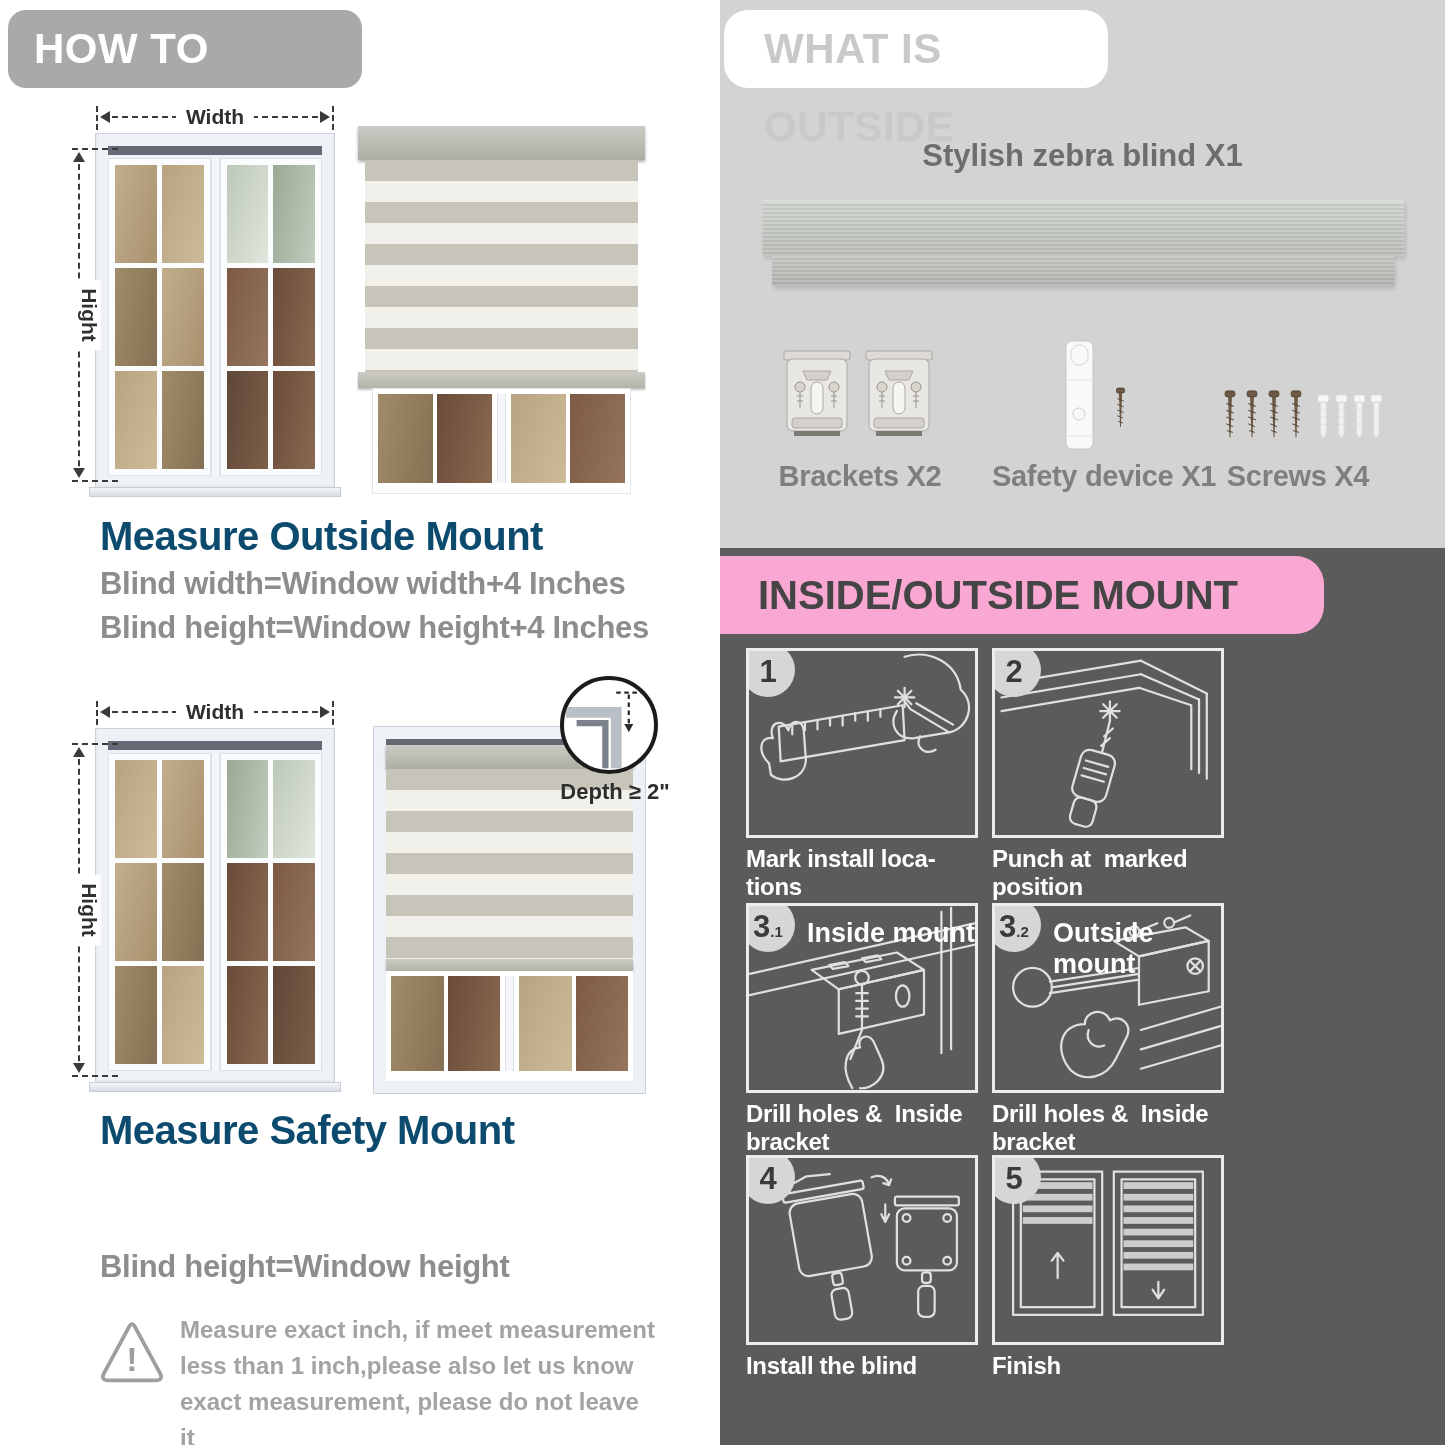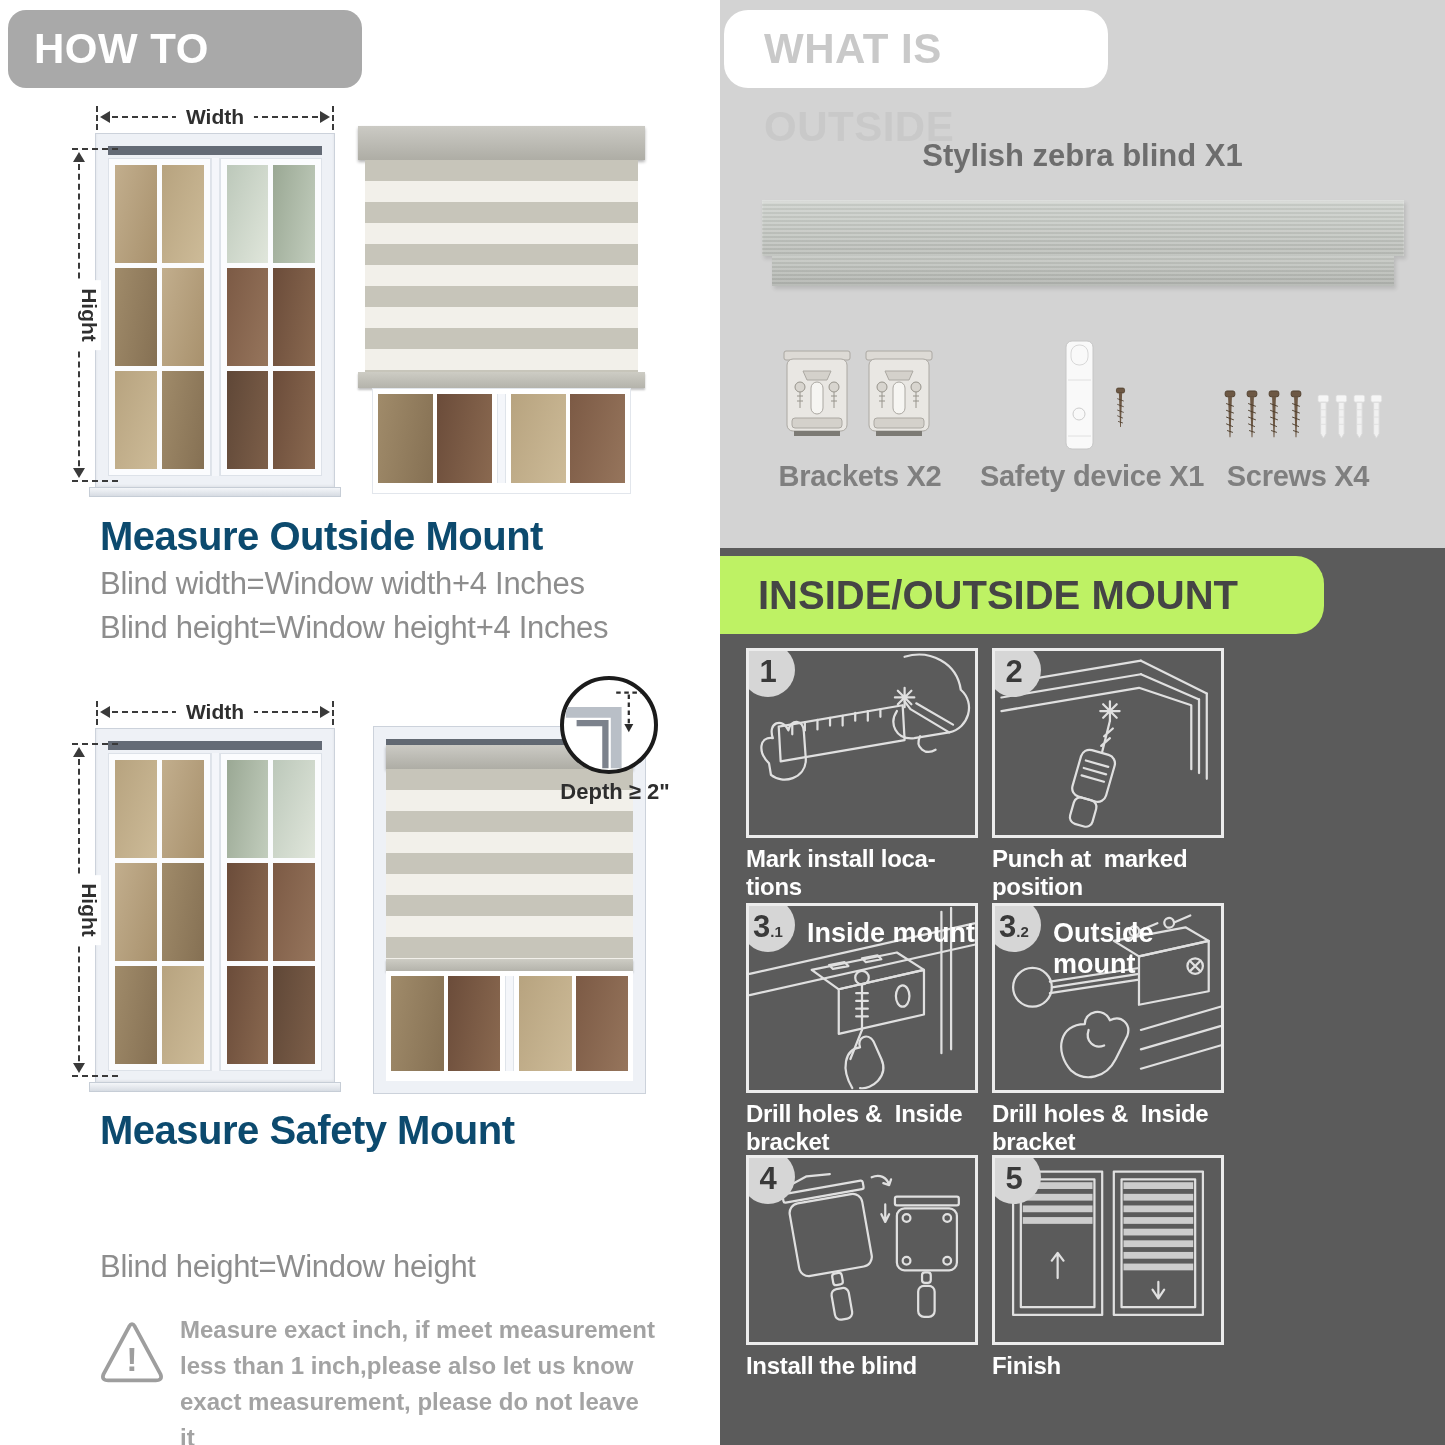--- a/index.html
+++ b/index.html
@@ -7,31 +7,31 @@
           font-family:"Liberation Sans",sans-serif;}
   .abs{position:absolute;}
 
   
   .h-how{left:8px;top:10px;width:354px;height:78px;background:#a9a9a9;border-radius:18px;
          color:#fff;font-size:42px;font-weight:bold;line-height:78px;padding-left:26px;
          letter-spacing:.5px;box-sizing:border-box;}
   .h-what{left:4px;top:10px;width:384px;height:78px;background:#ffffff;border-radius:24px;
           color:#c9c9c9;font-size:42px;font-weight:bold;line-height:78px;padding-left:40px;
           letter-spacing:.5px;box-sizing:border-box;}
-  .h-mount{left:0;top:8px;width:604px;height:78px;background:#bef264;border-radius:0 28px 28px 0;
+  .h-mount{left:0;top:8px;width:604px;height:78px;background:#f9a8d4;border-radius:0 28px 28px 0;
            color:#454545;font-size:40px;font-weight:bold;line-height:78px;padding-left:38px;
            box-sizing:border-box;}
 
   
   .panel-light{left:720px;top:0;width:725px;height:548px;background:#d3d3d3;}
   .panel-dark{left:720px;top:548px;width:725px;height:897px;background:#5b5b5b;}
 
   
   .big-head{font-size:40px;font-weight:bold;color:#0c4a6e;letter-spacing:-.5px;}
-  .formula{font-size:31px;font-weight:normal;color:#8d8d8d;letter-spacing:-.3px;}
+  .formula{font-size:31px;font-weight:bold;color:#8d8d8d;letter-spacing:-.3px;}
   .warn-text{font-size:24px;font-weight:bold;color:#a3a3a3;line-height:1.5;}
 
   
   .dim-h{height:24px;}
   .dim-h .line{position:absolute;left:6px;right:6px;top:10px;border-top:2px dashed #3a3a3a;}
   .dim-h .tick{position:absolute;top:0;height:24px;border-left:2px dashed #3a3a3a;}
   .dim-h .ah{position:absolute;top:5px;width:0;height:0;border-top:6px solid transparent;border-bottom:6px solid transparent;}
   .dim-h .ah.l{left:4px;border-right:10px solid #3a3a3a;}
   .dim-h .ah.r{right:4px;border-left:10px solid #3a3a3a;}
   .dim-h .lbl{position:absolute;left:50%;top:-1px;transform:translateX(-50%);background:#fff;
@@ -345,21 +345,21 @@
           <path d="M5 18 h6 M5 26 h6 M5 34 h6" stroke="#dfdfdf" fill="none"></path>
       </svg>
       <svg viewBox="0 0 16 52" style="width:15px;height:50px;">
         <rect x="2" y="2" width="12" height="8" rx="2" fill="#f6f6f6" stroke="#d7d7d7"></rect>
           <path d="M5 10 h6 v34 l-3 5 l-3 -5 z" fill="#f1f1f1" stroke="#dadada"></path>
           <path d="M5 18 h6 M5 26 h6 M5 34 h6" stroke="#dfdfdf" fill="none"></path>
       </svg>
     </div>
 
     <div class="abs item-lbl" style="left:40px;top:460px;width:200px;">Brackets X2</div>
-    <div class="abs item-lbl" style="left:252px;top:460px;width:240px;">Safety device X1</div>
+    <div class="abs item-lbl" style="left:264px;top:460px;width:240px;">Safety device X1</div>
     <div class="abs item-lbl" style="left:478px;top:460px;width:200px;">Screws X4</div>
   </div>
 
   <div class="abs panel-dark">
     <div class="abs h-mount">INSIDE/OUTSIDE MOUNT</div>
 
     <div class="abs step-panel" style="left:26px;top:100px;">
       <div class="art">
         <svg viewBox="0 0 232 190">
           <g class="ln">

